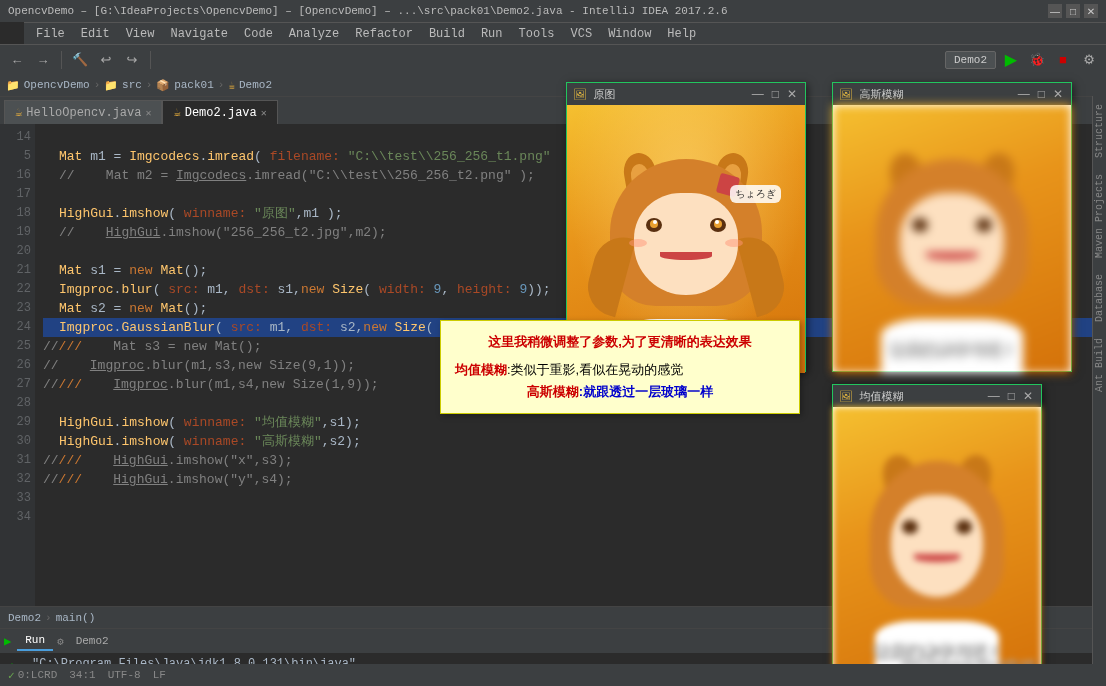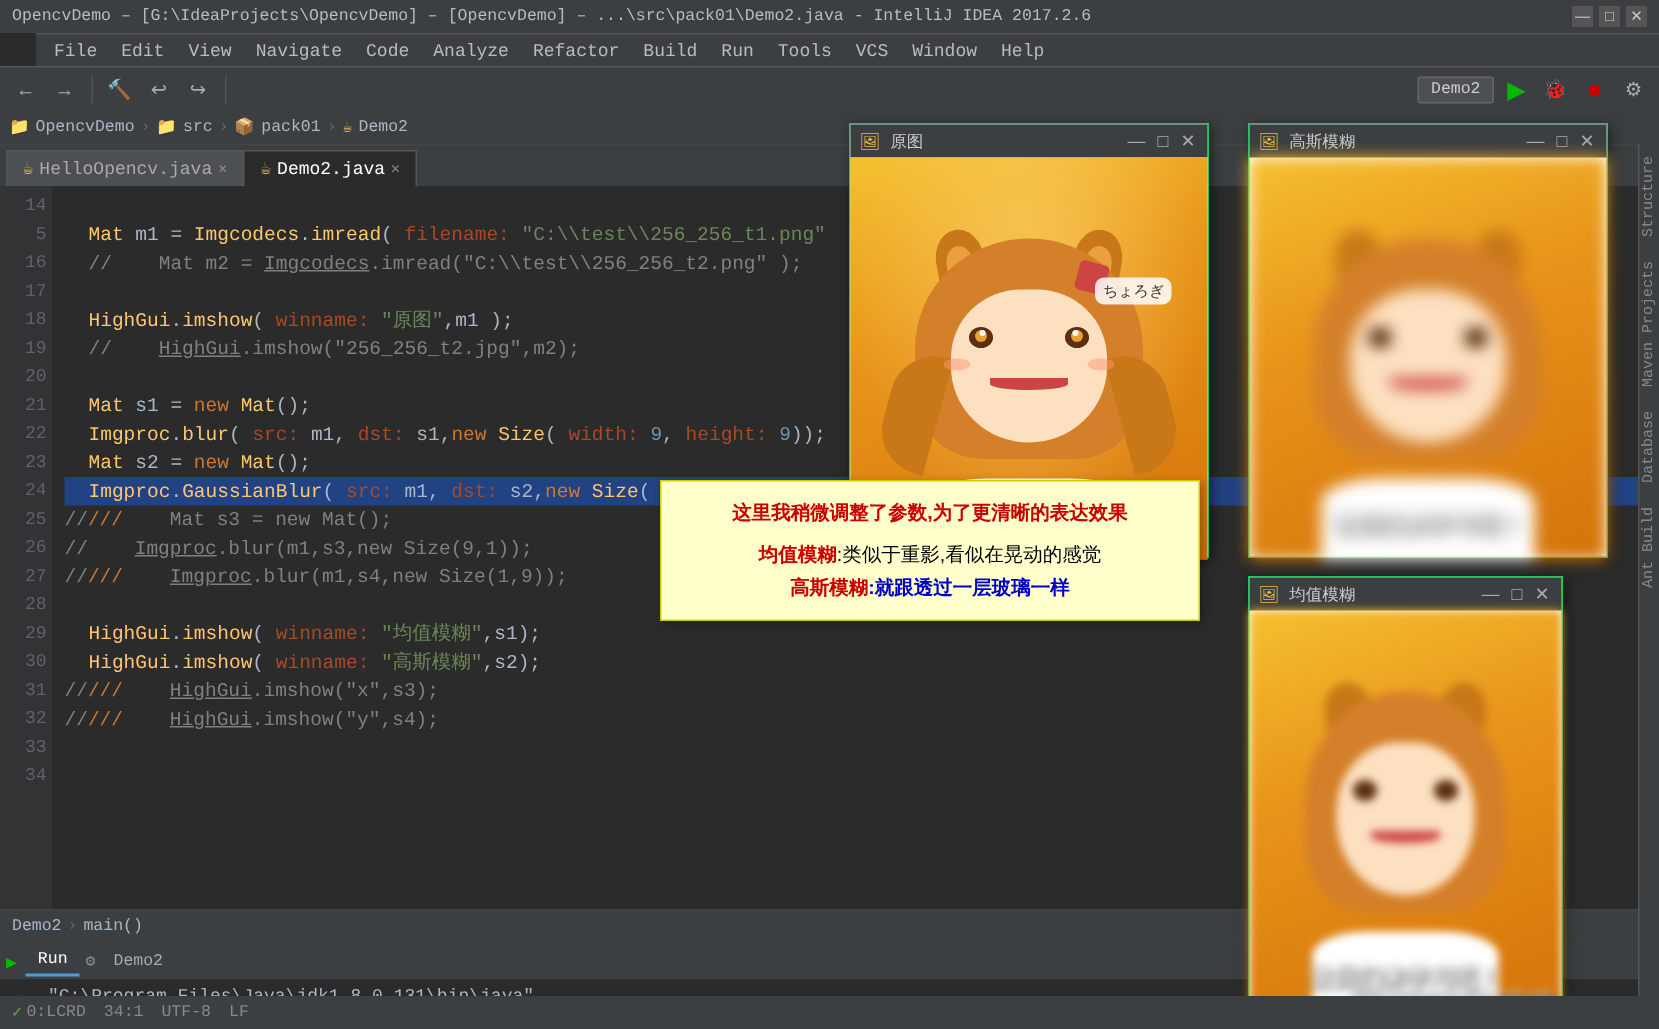--- a/index.html
+++ b/index.html
@@ -224,21 +224,21 @@
       width: 360px;
       background: #ffffcc;
       border: 1px solid #cccc00;
       padding: 12px 14px;
       font-size: 13px;
       font-family: '微软雅黑', 'Microsoft YaHei', sans-serif;
       z-index: 100;
       box-shadow: 2px 2px 6px rgba(0,0,0,0.3);
     }
     .annotation-line1 { color: #000; margin-bottom: 10px; text-align: center; }
-    .annotation-line2 { color: #000; margin-bottom: 4px; text-align: center; }
+    .annotation-line2 { color: #000; margin-bottom: 4px; }
     .annotation-line3 { color: #000; text-align: center; }
     .anno-bold { font-weight: bold; color: #cc0000; }
 
     
     .status-bar {
       position: absolute;
       bottom: 0;
       left: 0;
       right: 0;
       height: 22px;

